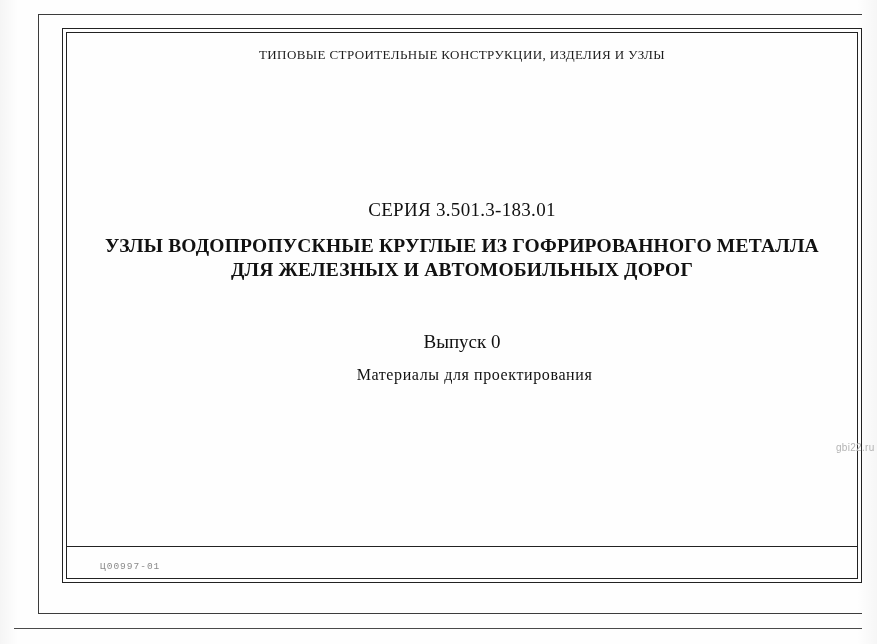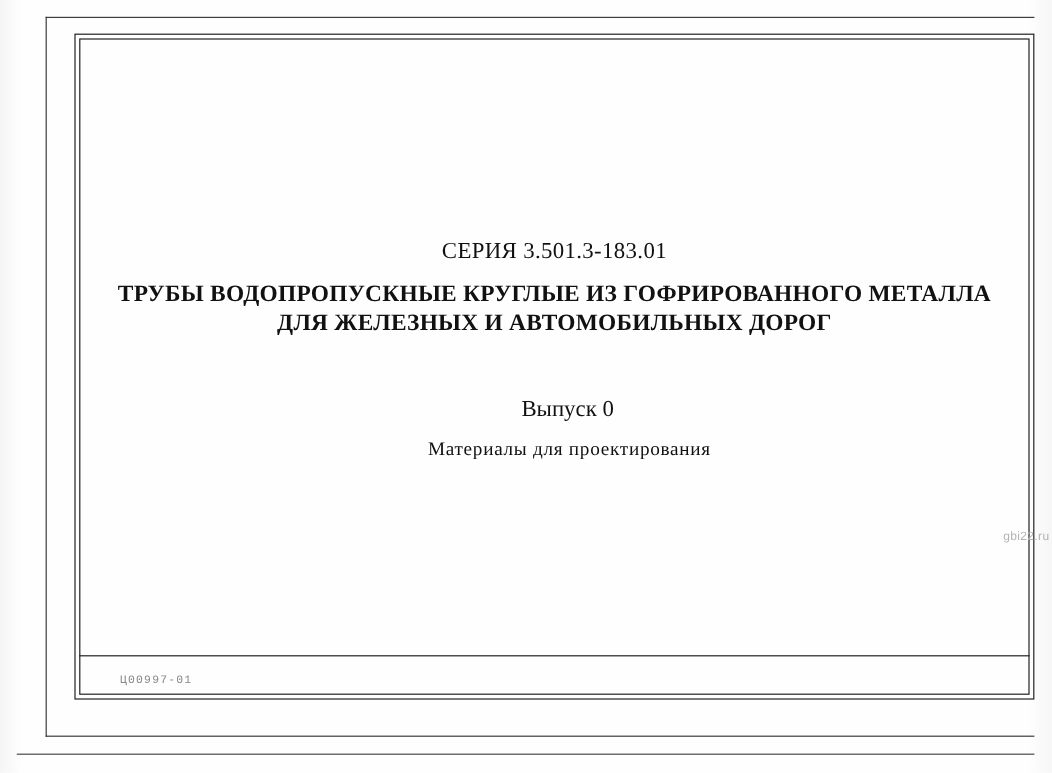--- a/index.html
+++ b/index.html
@@ -145,21 +145,20 @@
   }
 
   .issue-line {
     position: absolute;
     left: 66px;
     top: 331px;
     width: 792px;
     text-align: center;
     font-size: 19px;
     color: #111;
-    margin-left: 11px;
   }
 
   .subtitle-line {
     position: absolute;
     left: 66px;
     top: 366px;
     width: 817px;
     text-align: center;
     font-size: 16px;
     letter-spacing: 0.6px;
@@ -198,25 +197,26 @@
 
   <div class="sheet-line-top"></div>
   <div class="sheet-line-left"></div>
   <div class="sheet-line-bottom"></div>
   <div class="sheet-line-bottom2"></div>
 
   <div class="frame-outer"></div>
   <div class="frame-inner"></div>
   <div class="stamp-box"></div>
 
+  <div class="header-line">ТИПОВЫЕ СТРОИТЕЛЬНЫЕ КОНСТРУКЦИИ, ИЗДЕЛИЯ И УЗЛЫ</div>
 
   <div class="series-line">СЕРИЯ 3.501.3-183.01</div>
 
   <div class="title-block">
-    <div class="title-line1">ТРУБЫ ВОДОПРОПУСКНЫЕ КРУГЛЫЕ ИЗ ГОФРИРОВАННОГО МЕТАЛЛА</div>
+    <div class="title-line1">УЗЛЫ ВОДОПРОПУСКНЫЕ КРУГЛЫЕ ИЗ ГОФРИРОВАННОГО МЕТАЛЛА</div>
     <div class="title-line2">ДЛЯ ЖЕЛЕЗНЫХ И АВТОМОБИЛЬНЫХ ДОРОГ</div>
   </div>
 
   <div class="issue-line">Выпуск 0</div>
 
   <div class="subtitle-line">Материалы для проектирования</div>
 
   <div class="watermark">gbi22.ru</div>
 
   <div class="stamp-code">Ц00997-01</div>

